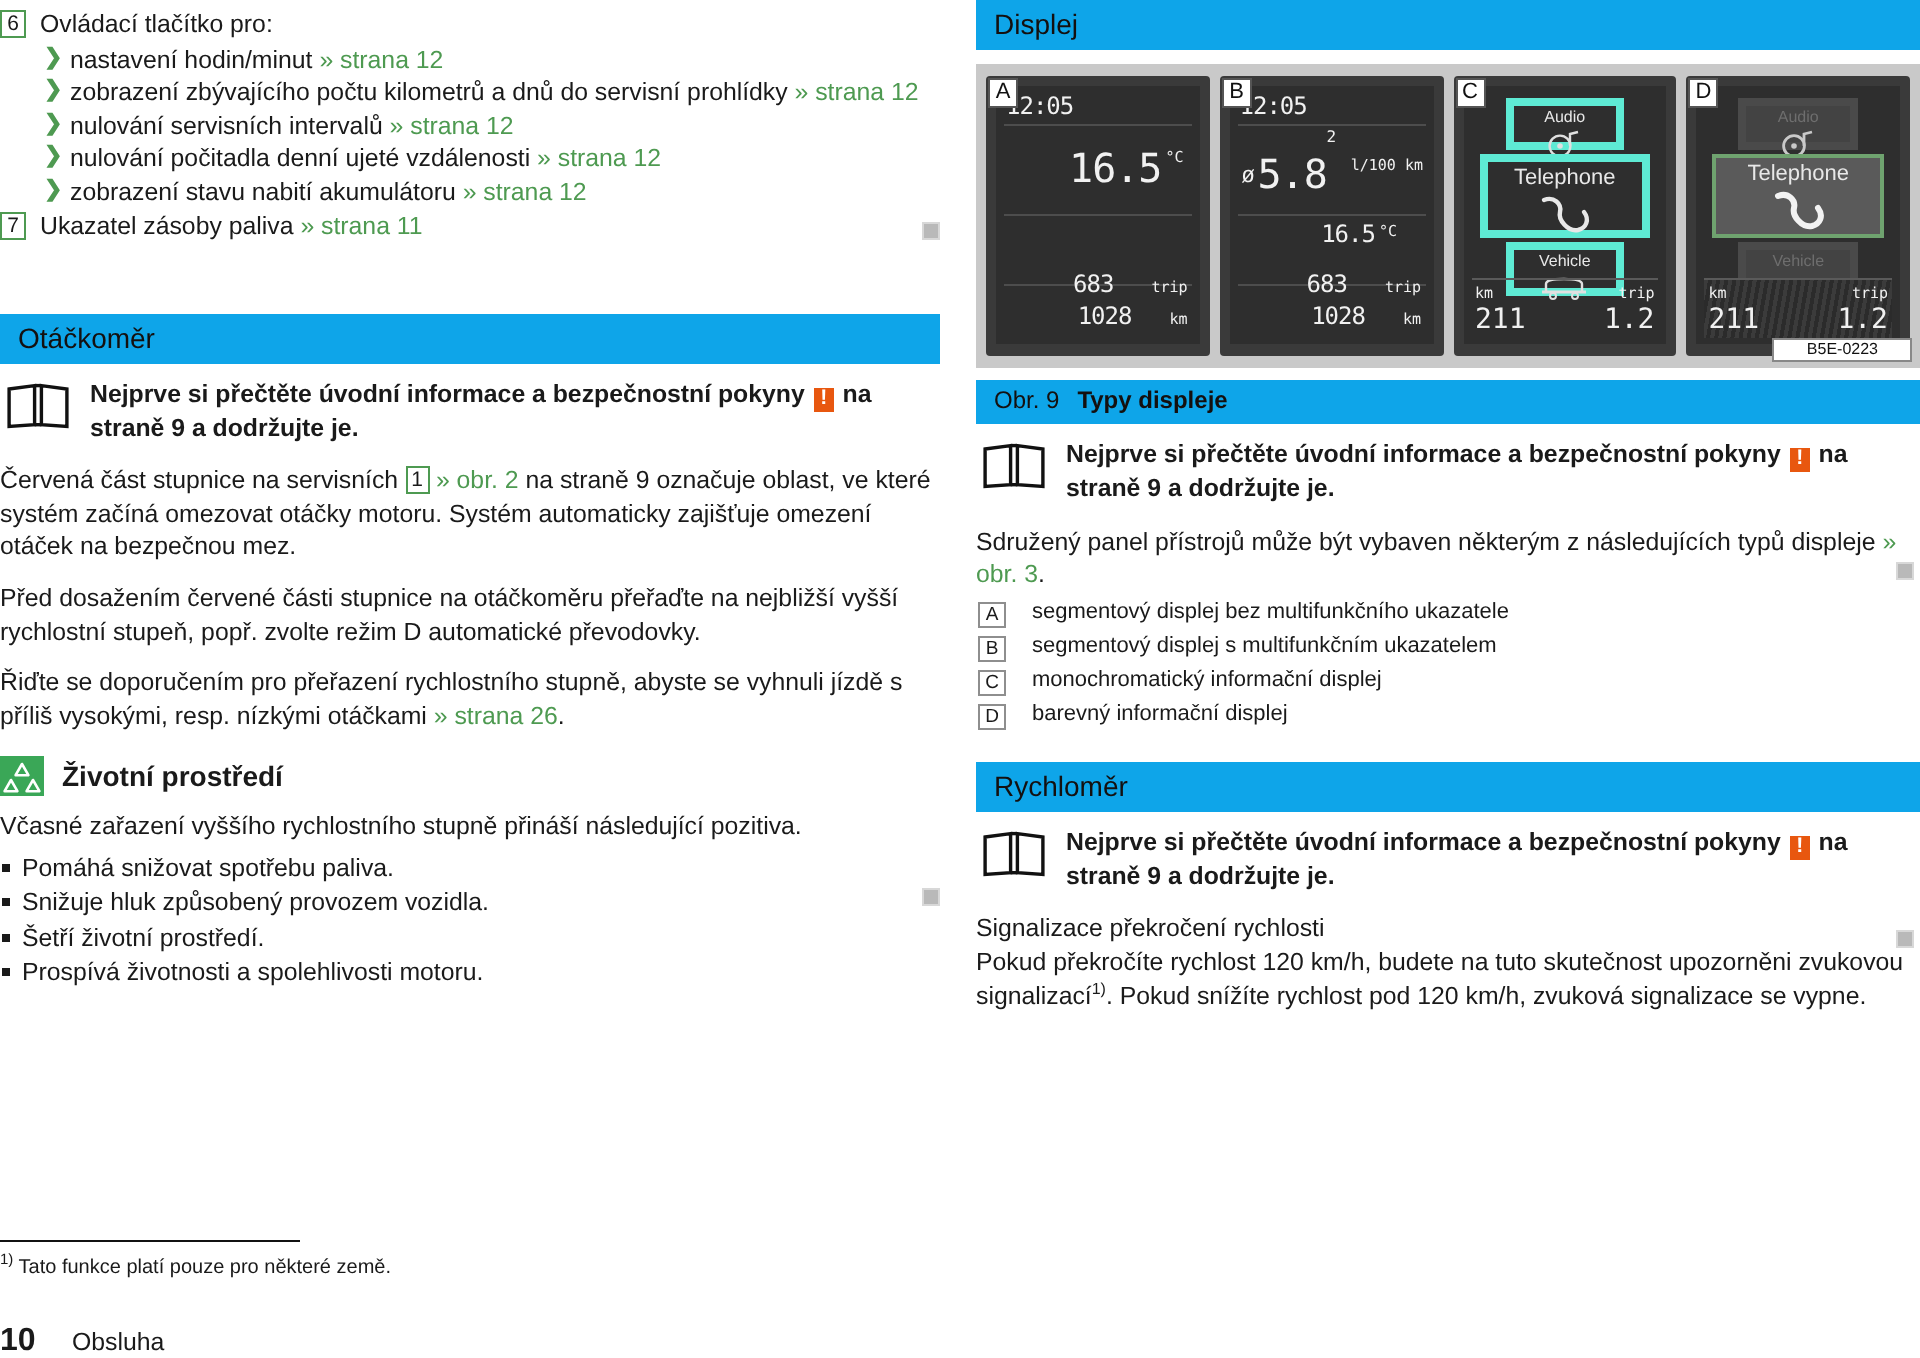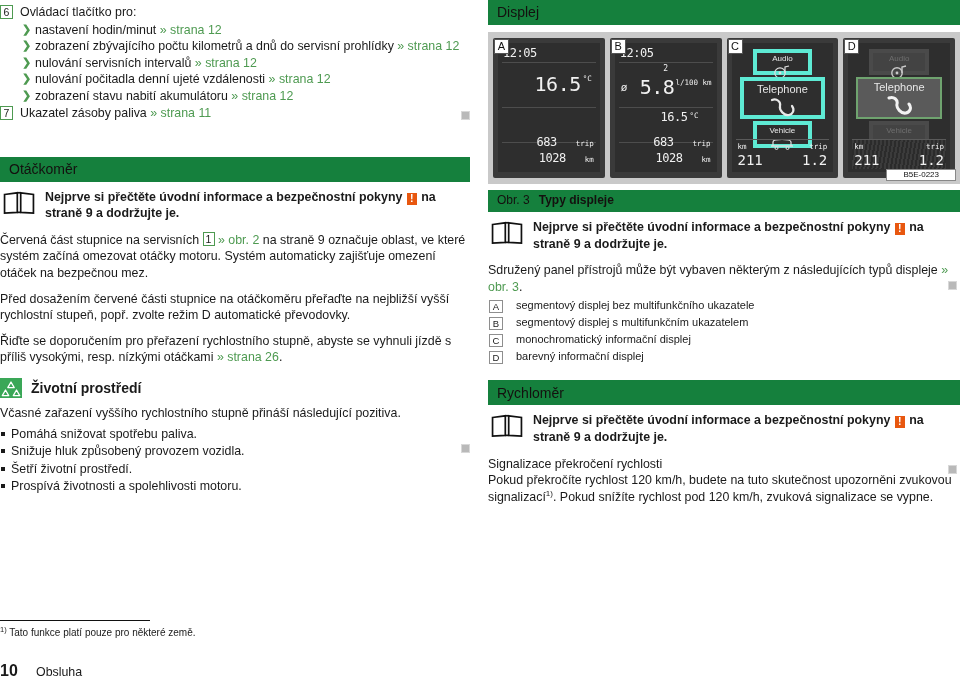--- a/index.html
+++ b/index.html
@@ -45,21 +45,21 @@
     margin-bottom: 0px;
     font-size: 12.4px; line-height: 1.33;
   }
   .chev {
     position: absolute; left: 0; top: 0;
     color: #4e9a51; font-weight: bold; font-size: 11px;
   }
 
   
   .bar {
-    background: #15803d;
+    background: #0ea5e9;
     height: 25px;
     display: flex; align-items: center;
     padding-left: 9px;
     font-size: 14px;
     font-weight: normal;
     color: #14100f;
     margin-bottom: 7px;
     text-align: center;
   }
   .bar.caption { font-size: 12px; height: 22px; }
@@ -353,21 +353,21 @@
 
       <div class="panel">
         <span class="panel-badge">B</span>
         <div class="panel-inner">
           <div class="lcd clk">12:05</div>
           <div class="hr" style="top:19px;"></div>
           <div class="hr" style="top:64px;"></div>
           <div class="hr" style="top:99px;"></div>
           <div class="lcd" style="position:absolute; left:50%; top:21px; transform:translateX(-50%); font-size:8px;">2</div>
           <div class="lcd" style="position:absolute; left:6px; top:38px; font-size:11px;">ø</div>
-          <div style="position:absolute; right:5px; top:31px; display:flex; align-items:flex-start; gap:1px;">
+          <div style="position:absolute; right:5px; top:31px; display:flex; align-items:flex-start; gap:12px;">
             <span class="lcd big">5.8</span>
             <span class="lcd sm" style="margin-top:4px;">l/100 km</span>
           </div>
           <div style="position:absolute; right:18px; top:67px; display:flex; align-items:flex-start; gap:2px;">
             <span class="lcd mid">16.5</span>
             <span class="lcd sm" style="margin-top:1px;">°C</span>
           </div>
           <div class="trip-block">
             <div class="trip-line">
               <span class="lcd mid">683</span>
@@ -447,21 +447,21 @@
             <span class="vl lcd">211</span>
             <span class="vr lcd">1.2</span>
           </div>
         </div>
       </div>
 
       <span class="figcode">B5E-0223</span>
     </div>
 
     <div class="bar caption">
-      <span class="capnum">Obr. 3</span>
+      <span class="capnum">Obr. 9</span>
       <span class="captxt">Typy displeje</span>
     </div>
 
     <div class="note">
       <svg class="book-ico" viewBox="0 0 40 30">
         <path d="M3 5 L18 3 L18 26 L3 27 Z" fill="none" stroke="#111" stroke-width="2"></path>
         <path d="M22 3 L37 5 L37 27 L22 26 Z" fill="none" stroke="#111" stroke-width="2"></path>
         <path d="M18 3 L22 3" stroke="#111" stroke-width="2"></path>
         <path d="M18 26 L22 26" stroke="#111" stroke-width="2"></path>
       </svg>

